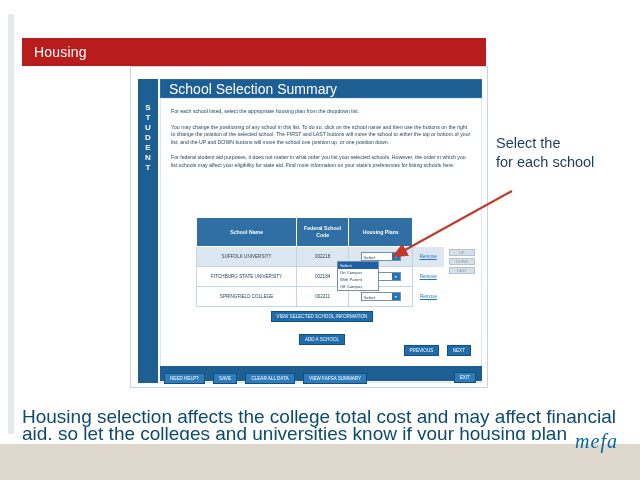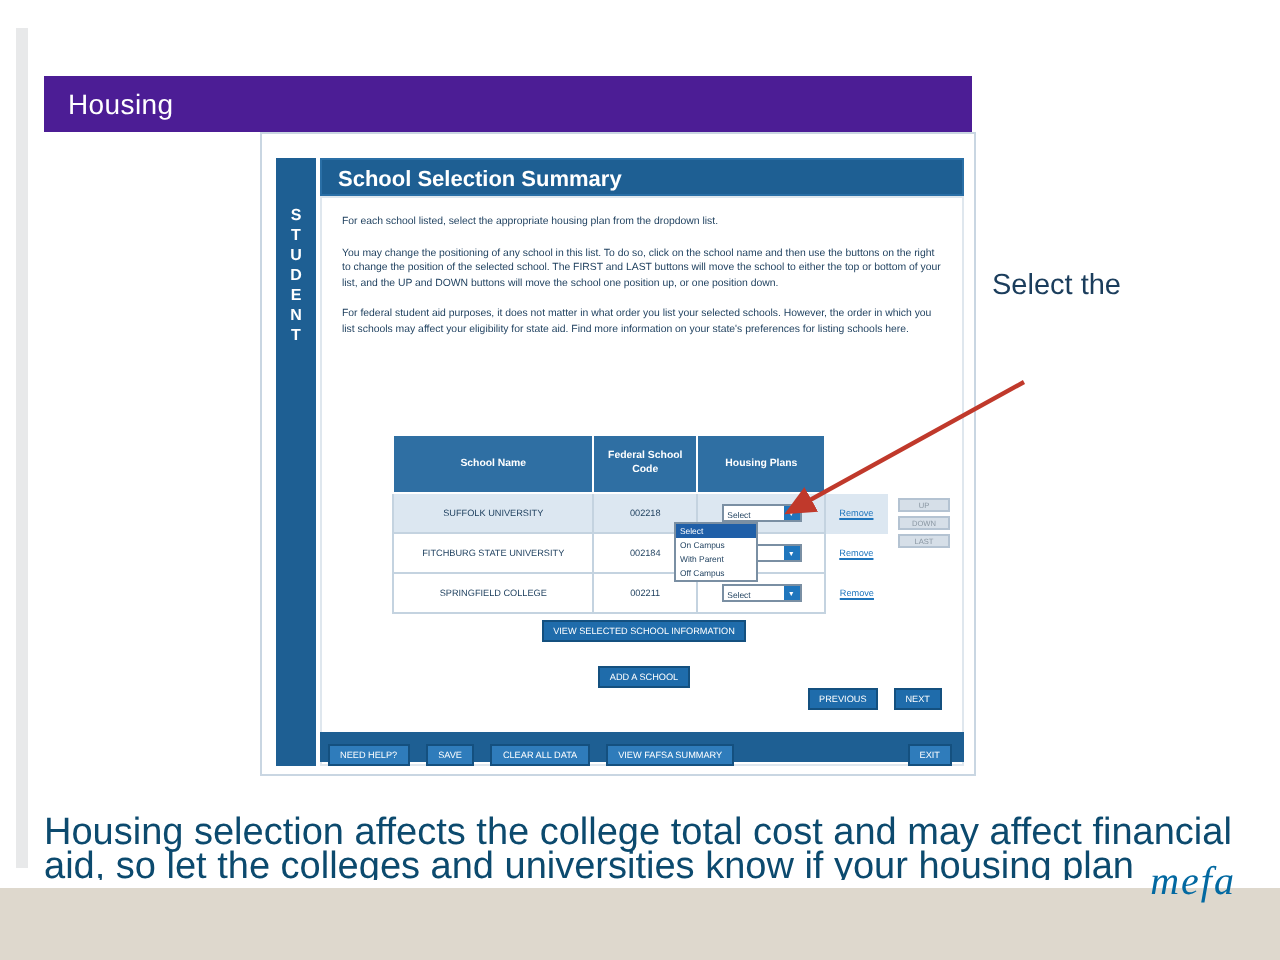--- a/index.html
+++ b/index.html
@@ -37,21 +37,21 @@
     position: absolute;
     left: 0; bottom: 36px;
     width: 640px; height: 4px;
     background: #ffffff;
   }
   
   .title-bar {
     position: absolute;
     left: 22px; top: 38px;
     width: 464px; height: 28px;
-    background: #4c1d95;
+    background: #b91c1c;
   }
   .title-bar .title-text {
     color: #ffffff;
     font-size: 14px;
     line-height: 28px;
     padding-left: 12px;
     letter-spacing: .2px;
   }
 
   
@@ -72,22 +72,22 @@
   .shot-header {
     position: absolute;
     left: 22px; top: 6px;
     width: 322px; height: 19px;
     background: #1e5f93;
     border: 1px solid #2a6fa6;
     box-sizing: border-box;
   }
   .shot-header span {
     color: #ffffff;
-    font-size: 11px;
-    font-weight: bold;
+    font-size: 14px;
+    font-weight: normal;
     line-height: 17px;
     padding-left: 8px;
   }
   
   .student-tab {
     position: absolute;
     left: 0px; top: 6px;
     width: 20px; height: 304px;
     background: #1e5f93;
     color: #ffffff;
@@ -417,20 +417,21 @@
     <defs>
       <marker id="ah" markerWidth="7" markerHeight="7" refX="5" refY="3.2" orient="auto">
         <path d="M0,0 L7,3.2 L0,6.4 z" fill="#c0392b"></path>
       </marker>
     </defs>
     <line x1="132" y1="6" x2="16" y2="70" stroke="#c0392b" stroke-width="2.2" marker-end="url(#ah)"></line>
   </svg>
 
   <div class="callout">
     <div>Select the</div>
+    <div>for each school</div>
   </div>
 
   <div class="caption">Housing selection affects the college total cost and may affect financial aid, so let the colleges and universities know if your housing plan changes</div>
 
   <div class="bottom-band2"></div>
   <div class="bottom-band"></div>
   <div class="mefa">mefa</div>
 
 </div>
 

